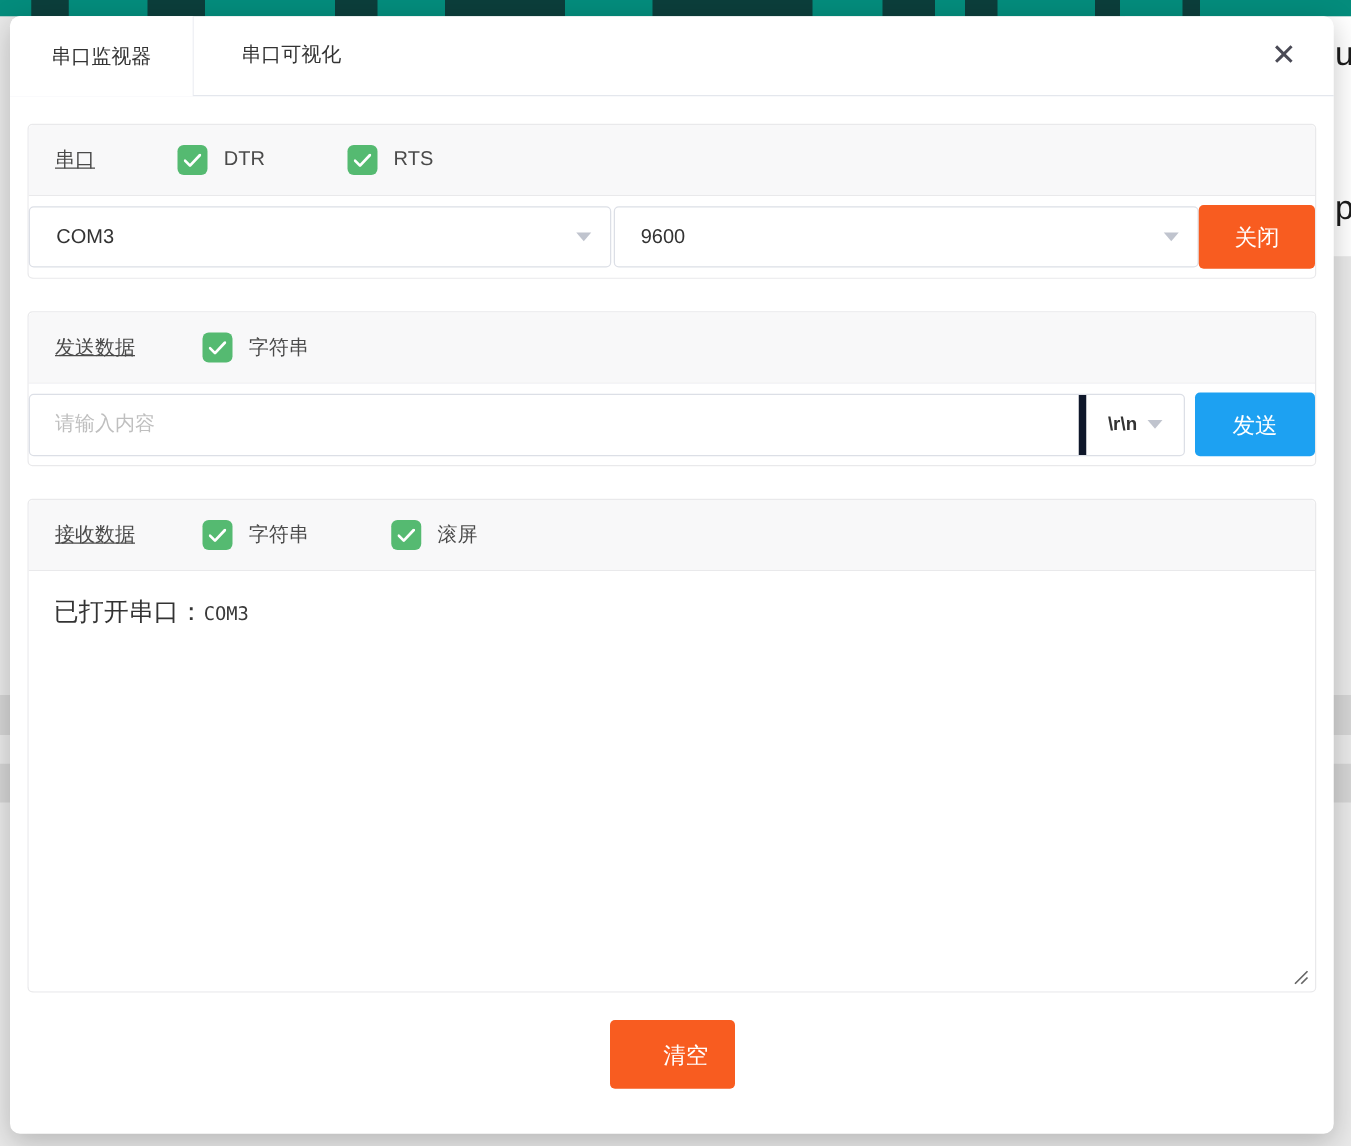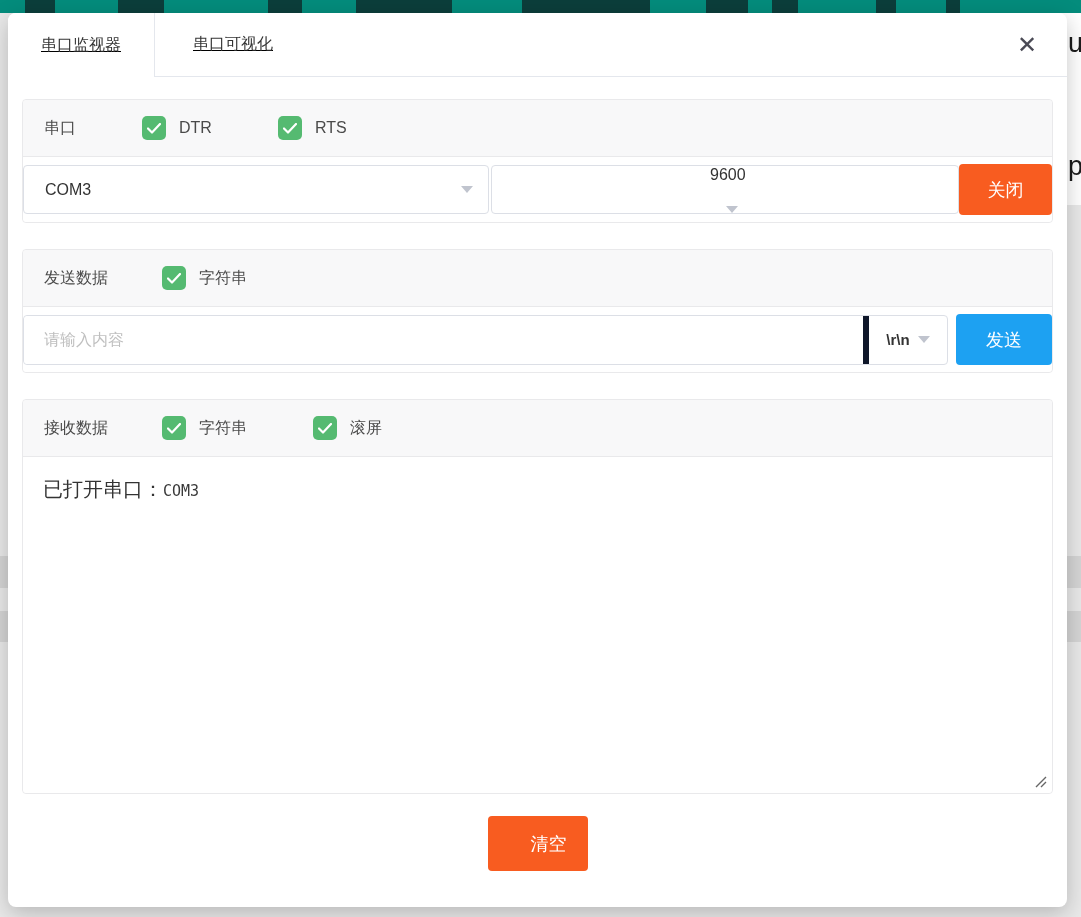--- a/index.html
+++ b/index.html
@@ -15,52 +15,52 @@
   .bg-clipped-letter { position: absolute; color: #1c1c1c; font-size: 27px; line-height: 1; }
   .letter-u { left: 1068px; top: 30px; }
   .letter-p { left: 1068px; top: 153px; }
   .topbar { position: absolute; left: 0; top: 0; width: 1081px; height: 13px; background: #048c7c; overflow: hidden; }
   .frag { position: absolute; top: 0; height: 13px; background: rgba(15,45,45,0.82); }
 
   
   .modal { position: absolute; left: 8px; top: 13px; width: 1059px; height: 894px;
     background: #ffffff; border-radius: 8px; box-shadow: 0 6px 22px rgba(0,0,0,0.22); }
 
-  .tabbar { position: relative; height: 64px; border-bottom: 1px solid #e4e7ed; display: flex; text-decoration: underline; }
+  .tabbar { position: relative; height: 64px; border-bottom: 1px solid #e4e7ed; display: flex; }
   .tab { display: flex; align-items: center; justify-content: center; font-size: 16px;
     color: #333333; cursor: pointer; }
   .tab.active { width: 147px; background: #ffffff; border-right: 1px solid #e4e7ed;
     border-top-left-radius: 8px; position: relative; top: 0; height: 64px; }
   .tab.inactive { padding: 16px 38px; }
   .close-btn { position: absolute; right: 24px; top: 16px; width: 32px; height: 32px;
     display: flex; align-items: center; justify-content: center; cursor: pointer; }
   .close-btn span { font-size: 24px; color: #4a4a55; line-height: 1; }
 
   .modal-body { padding: 22px 14px 0 14px; }
 
   .section { border: 1px solid #e9e9eb; border-radius: 4px; }
   .section + .section { margin-top: 26px; }
   .section-header { height: 57px; background: #f8f8f9; border-bottom: 1px solid #e9e9eb;
     border-radius: 4px 4px 0 0; display: flex; align-items: center; padding: 0 21px; }
-  .section-title { font-size: 16px; color: #4a4a4a; }
+  .section-title { font-size: 16px; color: #4a4a4a; text-decoration: underline; }
   .chk-group { display: flex; align-items: center; margin-left: 42px; padding-left: 24px; }
   .chk-box { width: 24px; height: 24px; border-radius: 5px; background: #55ba71;
     display: flex; align-items: center; justify-content: center; cursor: pointer; flex: 0 0 auto; }
   .chk-box svg { display: block; }
   .chk-label { margin-left: 13px; font-size: 16px; color: #4a4a4a; }
 
   .section-row { display: flex; align-items: center; padding: 7px 0; background: #fff;
     border-radius: 0 0 4px 4px; }
   .select { height: 49px; border: 1px solid #dcdfe6; border-radius: 4px; background: #fff;
     display: flex; align-items: center; padding: 0 15px 0 21px; cursor: pointer; }
   .select-value { font-size: 16px; color: #333333; flex: 1; }
   .caret { width: 0; height: 0; border-left: 6px solid transparent;
     border-right: 6px solid transparent; border-top: 7px solid #c0c4ce; margin-left: 8px; }
   .sel-port { width: 466px; }
-  .sel-baud { width: 469px; margin-left: 2px; flex-direction: column; }
+  .sel-baud { width: 469px; margin-left: 2px; }
 
   .btn { border: none; border-radius: 4px; color: #ffffff; font-size: 18px;
     font-family: "Liberation Sans", sans-serif; cursor: pointer;
     display: flex; align-items: center; justify-content: center; }
   .btn-orange { background: #f85c20; }
   .btn-blue { background: #1da1f2; }
   .btn-close-port { width: 93px; height: 51px; margin-left: auto; }
 
   .send-group { display: flex; align-items: stretch; height: 50px; flex: 0 0 925px;
     border: 1px solid #dcdfe6; border-radius: 4px; background: #fff; }

